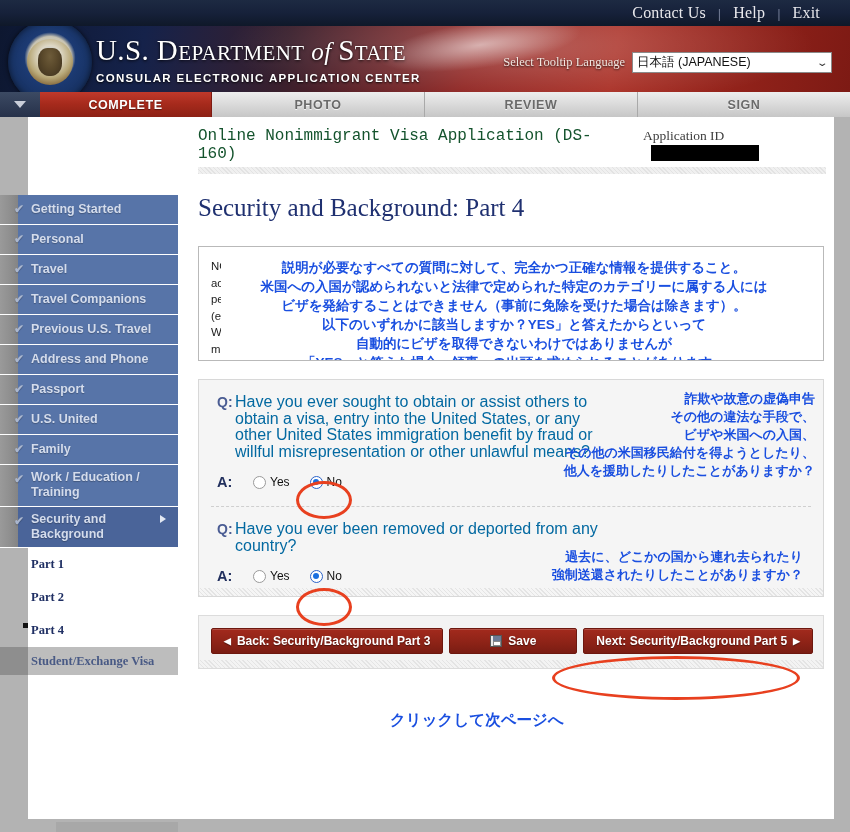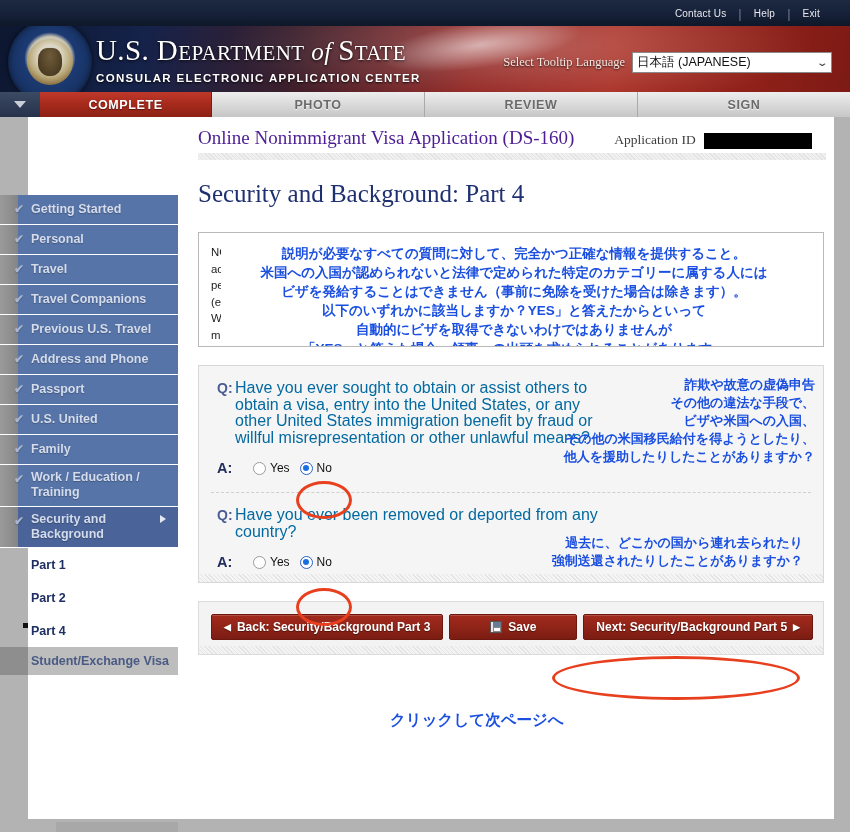--- a/index.html
+++ b/index.html
@@ -12,22 +12,22 @@
   #app { position: relative; width: 850px; height: 832px; }
 
   
   .utility-bar {
     position: absolute; top: 0; left: 0; width: 850px; height: 26px;
     background: linear-gradient(180deg,#1d2a42 0%, #16213a 50%, #0f1829 100%);
     display: flex; align-items: center; justify-content: flex-end;
     padding-right: 18px;
   }
   .utility-bar a {
-    color: #e8e8ec; font-size: 10px; text-decoration: none;
-    font-family: Liberation Sans, sans-serif;
+    color: #e8e8ec; font-size: 16px; text-decoration: none;
+    font-family: Liberation Serif, serif;
     padding: 0 12px; letter-spacing: .2px;
   }
   .util-sep { color: #6d7790; font-size: 13px; }
 
   
   .masthead {
     position: absolute; top: 26px; left: 0; width: 850px; height: 66px;
     background:
       radial-gradient(ellipse 420px 90px at 520px 20px, rgba(255,255,255,.26), rgba(255,255,255,0) 70%),
       linear-gradient(100deg,#0d1730 0%, #15224a 17%, #3a1f2c 34%, #8d1f1c 55%, #a82b21 72%, #7d1a14 100%);
@@ -161,20 +161,21 @@
     position: absolute; right: 12px; top: 8px;
     width: 0; height: 0; border-top: 4.5px solid transparent;
     border-bottom: 4.5px solid transparent; border-left: 6px solid #e3e8f2;
   }
   .sub-item {
     position: relative; width: 178px; height: 33px;
     display: flex; align-items: center;
     background: #ffffff; color: #1f2f63;
     font-size: 12.5px; font-weight: bold;
     padding-left: 31px;
+    font-family: Liberation Serif, serif;
   }
   .sub-item::before{
     content:""; position:absolute; left:0; top:0; bottom:0; width:28px;
     background: #b3b3b3;
   }
   .sub-item.current .bullet {
     position: absolute; left: 23px; top: 9px;
     width: 5px; height: 5px; background: #111;
   }
   .sub-item.visa {
@@ -183,22 +184,22 @@
   .sub-item.visa::before{ background:#8e8e8e; }
 
   
   .content {
     position: absolute; top: 117px; left: 190px; width: 644px;
   }
   .app-head {
     display: flex; align-items: baseline; padding: 10px 6px 0 8px;
   }
   .app-title {
-    font-family: Liberation Serif, serif; font-size: 19px;
-    color: #4c1d95;
+    font-family: Liberation Mono, monospace; font-size: 16px;
+    color: #14532d;
   }
   .app-id-label {
     font-family: "Liberation Serif", serif; font-size: 13.5px;
     color: #3d3d3d; margin-left: 40px;
   }
   .app-id-value {
     display: inline-block; margin-left: 8px;
     width: 108px; height: 16px; background: #000;
     vertical-align: middle;
   }
@@ -252,21 +253,21 @@
   }
   .q-text {
     font-size: 16px; color: #0369a1; line-height: 16.5px;
     max-width: 372px;
   }
   .a-row { display: flex; align-items: center; margin-top: 14px; }
   .a-tag {
     width: 24px; flex: 0 0 24px; color: #22305e;
     font-size: 14.5px; font-weight: bold; padding-left: 6px;
   }
-  .radio-group { display: flex; align-items: center; gap: 10px; margin-left: 18px; }
+  .radio-group { display: flex; align-items: center; gap: 20px; margin-left: 18px; }
   .radio { display: flex; align-items: center; gap: 4px; font-size: 12px; color: #111; }
   .dot {
     width: 13px; height: 13px; border-radius: 50%;
     border: 1px solid #9a9a9a; background: #fff;
     display: inline-block; position: relative;
   }
   .dot.on { border-color: #2a62c9; background: #fff; }
   .dot.on::after{
     content:""; position:absolute; left:2.5px; top:2.5px;
     width:6px; height:6px; border-radius:50%; background:#1a6fe0;

